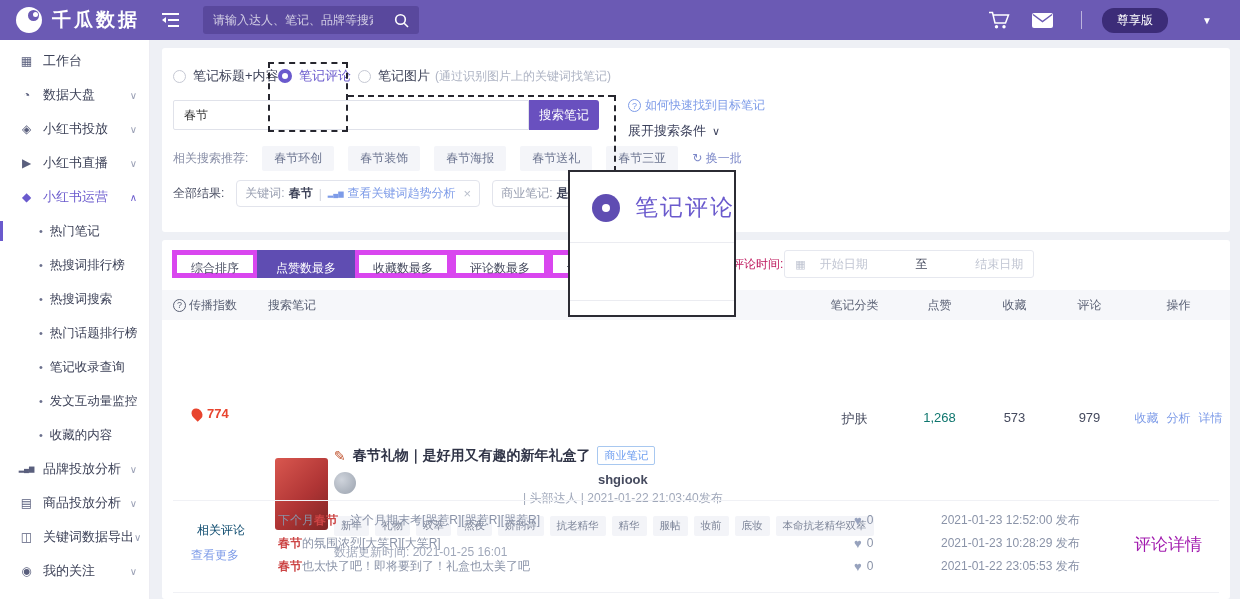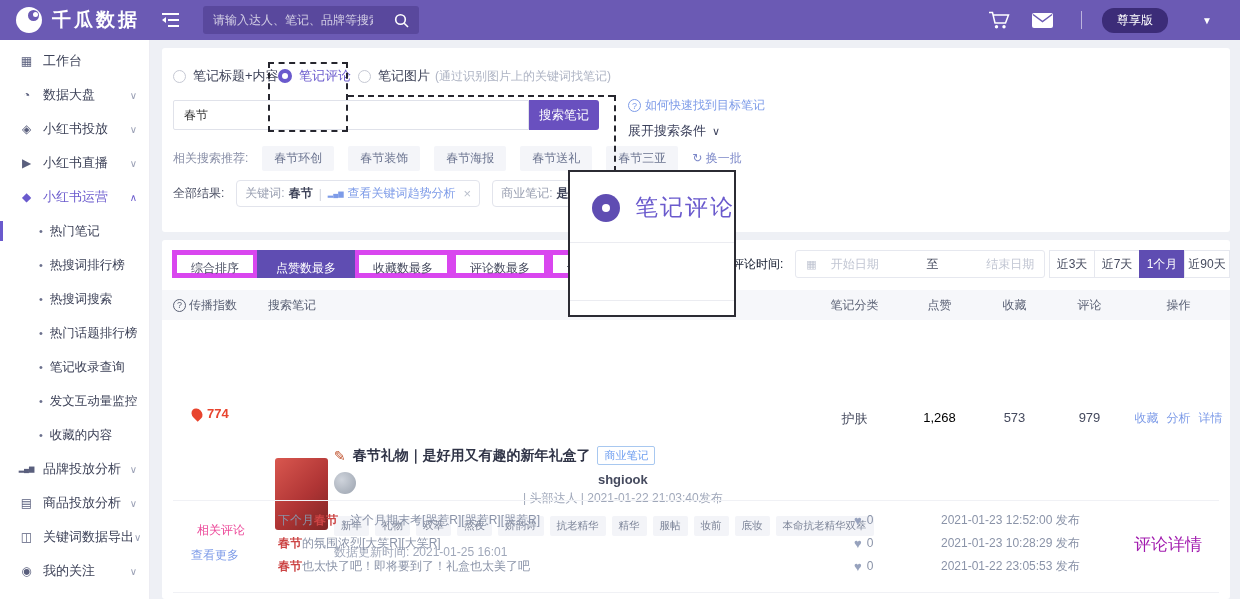--- a/index.html
+++ b/index.html
@@ -63,21 +63,21 @@
   .ftag .fsep { color:#d0d4de; margin:0 2px; }
   .ftag .flink { color:#7d9be8; cursor:pointer; }
   .ftag .fbars { color:#7d9be8; font-size:7px; }
   .ftag .fx { color:#b9bfcc; margin-left:4px; cursor:pointer; font-size:13px; }
 
   
   .tabs { position:absolute; left:11px; top:10px; display:flex; }
   .tab { padding:0 14px; height:28px; line-height:26px; font-size:12px; color:#454a5e; border:5px solid #d946ef; margin-left:-1px; background:#fff; cursor:pointer; white-space:nowrap; }
   .tab.active { background:#5f4db2; border-color:#5f4db2; color:#fff; position:relative; }
   .time-row { position:absolute; left:570px; top:10px; display:flex; align-items:center; }
-  .time-label { color:#0f172a; font-size:12px; margin-right:12px; white-space:nowrap; }
+  .time-label { color:#be185d; font-size:12px; margin-right:1px; white-space:nowrap; }
   .date-box { width:250px; height:28px; border:1px solid #e6e8ef; border-radius:3px; display:flex; align-items:center; padding:0 10px; font-size:12px; color:#c0c5d2; cursor:pointer; }
   .date-box .cal { font-size:11px; margin-right:14px; }
   .date-box .to { color:#454a5e; }
   .date-box .sp { flex:1; }
   .ranges { position:absolute; right:0px; top:10px; display:flex; }
   .rbtn { width:46px; height:28px; line-height:26px; text-align:center; font-size:12px; color:#454a5e; border:1px solid #e6e8ef; margin-left:-1px; background:#fff; cursor:pointer; white-space:nowrap; }
   .rbtn.active { background:#5f4db2; border-color:#5f4db2; color:#fff; }
   .thead { position:absolute; left:0; top:50px; width:1068px; height:30px; background:#f6f7fa; display:flex; align-items:center; color:#5a6175; font-size:12px; }
   .c-spread { width:106px; padding-left:11px; display:flex; align-items:center; gap:3px; flex:none; }
   .c-info { width:539px; flex:none; }
@@ -96,29 +96,29 @@
   .biz-badge { font-size:11px; color:#6f9ff0; border:1px solid #a8c8f0; border-radius:2px; padding:1px 6px; white-space:nowrap; }
   .author-row { margin-top:7px; display:flex; }
   .avatar { width:22px; height:22px; border-radius:50%; background:radial-gradient(circle at 35% 35%,#cfd4dc,#9aa2ae); flex:none; cursor:pointer; }
   .author-block { margin-left:167px; text-align:center; }
   .author-name { font-size:13px; font-weight:bold; color:#454a5e; cursor:pointer; }
   .author-meta { font-size:12px; color:#a0a8ba; margin-top:3px; white-space:nowrap; }
   .tagrow { margin-top:9px; display:flex; gap:6px; }
   .ntag { background:#f3f4f8; color:#7c8498; font-size:10.5px; padding:3px 7px; border-radius:2px; white-space:nowrap; cursor:pointer; }
   .updated { margin-top:8px; font-size:12px; color:#a0a8ba; }
   .cat-val { position:absolute; left:645px; width:95px; top:90px; text-align:center; font-size:13px; color:#454a5e; }
-  .num-like { position:absolute; left:740px; width:75px; top:90px; text-align:center; font-size:13px; color:#000000; }
+  .num-like { position:absolute; left:740px; width:75px; top:90px; text-align:center; font-size:13px; color:#0f766e; }
   .num-col { position:absolute; left:815px; width:75px; top:90px; text-align:center; font-size:13px; color:#454a5e; }
   .num-com { position:absolute; left:890px; width:75px; top:90px; text-align:center; font-size:13px; color:#454a5e; }
   .act-links { position:absolute; left:965px; width:103px; top:90px; display:flex; justify-content:center; gap:8px; font-size:12px; color:#7d9be8; white-space:nowrap; }
   .act-links span { cursor:pointer; }
 
   .divider { position:absolute; left:11px; right:11px; height:1px; background:#f0f1f5; }
   .cmt-label { position:absolute; left:0; top:282px; width:106px; text-align:center; font-size:12px; }
-  .cmt-label .t1 { color:#ec4899;padding-left:12px; }
+  .cmt-label .t1 { color:#0c4a6e;padding-left:12px; }
   .cmt-label .t2 { color:#7d9be8; margin-top:8px; cursor:pointer; }
   .cmt-row { position:absolute; left:116px; width:941px; height:20px; display:flex; align-items:center; font-size:12px; color:#8a93a8; }
   .cmt-text { width:576px; white-space:nowrap; overflow:hidden; }
   .cmt-text .kw { color:#cc4444; font-weight:bold; }
   .cmt-like { width:75px; display:flex; align-items:center; gap:5px; }
   .cmt-like .heart { color:#97a2bd; font-size:13px; }
   .cmt-date { width:200px; padding-left:12px; }
   .cmt-detail { position:absolute; left:972px; top:293px; font-size:17px; color:#a21caf; cursor:pointer; white-space:nowrap; }
 
   
@@ -319,26 +319,20 @@
     <div class="time-row">
       <span class="time-label">评论时间:</span>
       <span class="date-box">
         <span class="cal">▦</span>
         <span>开始日期</span>
         <span class="sp"></span>
         <span class="to">至</span>
         <span class="sp"></span>
         <span>结束日期</span>
       </span>
-    </div>
-    <div class="ranges">
-      <span class="rbtn">近3天</span>
-      <span class="rbtn">近7天</span>
-      <span class="rbtn active">1个月</span>
-      <span class="rbtn">近90天</span>
     </div>
 
     <div class="thead">
       <span class="c-spread">
         <span class="qicon">?</span>
         <span>传播指数</span>
       </span>
       <span class="c-info">搜索笔记</span>
       <span class="c-cat">笔记分类</span>
       <span class="c-like">点赞</span>

